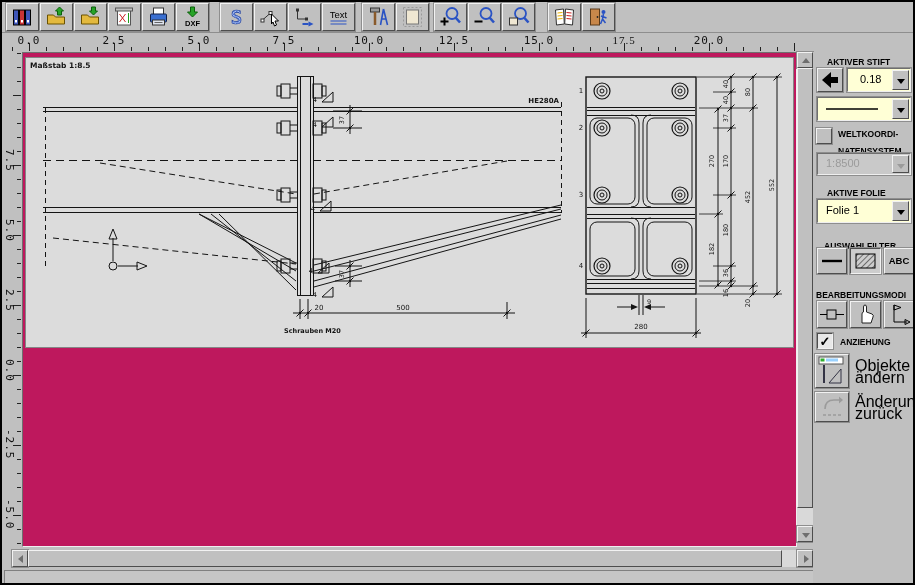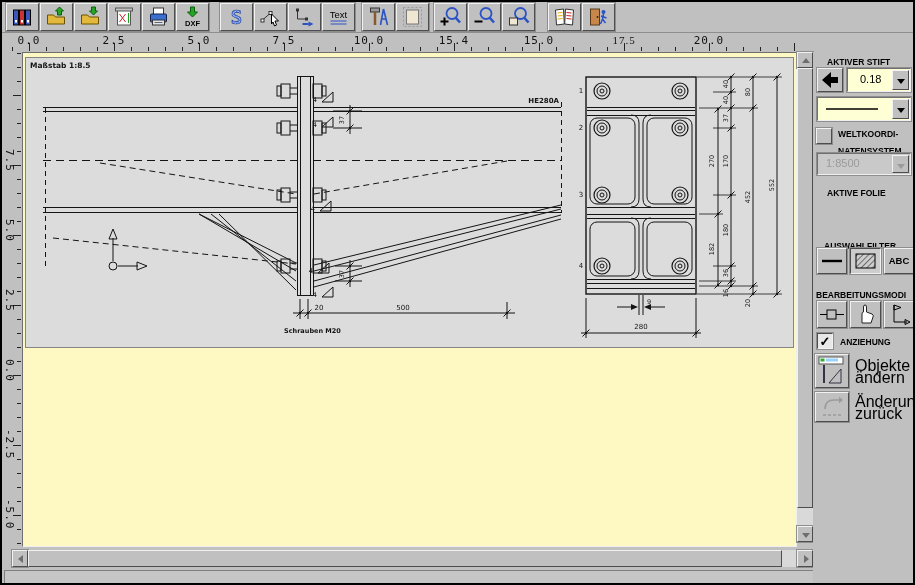--- a/index.html
+++ b/index.html
@@ -15,21 +15,21 @@
   .tbtn svg{display:block;width:100%;height:100%;}
   
   .hruler{position:absolute;left:0;top:31px;width:795px;height:19px;background:#c0c0c0;}
   .hruler .rlab{position:absolute;top:1px;transform:translateX(-50%);
         font-family:"DejaVu Sans Mono",monospace;font-size:11px;letter-spacing:1px;color:#111;}
   .vruler{position:absolute;left:0;top:50px;width:20px;height:495px;background:#c0c0c0;}
   .vruler .rlab{position:absolute;left:1px;writing-mode:vertical-rl;
         font-family:"DejaVu Sans Mono",monospace;font-size:11px;letter-spacing:1px;color:#111;}
   .hruler svg,.vruler svg{position:absolute;left:0;top:0;}
   
-  .canvas{position:absolute;left:20px;top:50px;width:775px;height:495px;background:#fef9c3;
+  .canvas{position:absolute;left:20px;top:50px;width:775px;height:495px;background:#be185d;
           border:1px solid;border-color:#6f6f6f #efefef #efefef #6f6f6f;}
   .sheet{position:absolute;left:2px;top:4px;width:769px;height:291px;background:#dcdcdc;
          border:1px solid #858585;}
   .sheet svg{position:absolute;left:-1px;top:-1px;}
   
   .vscroll{position:absolute;left:795px;top:50px;width:16px;height:490px;background:#d9d9d9;}
   .hscroll{position:absolute;left:10px;top:548px;width:801px;height:17px;background:#d9d9d9;}
   .sbtn{position:absolute;background:#c0c0c0;border:1px solid;
         border-color:#f2f2f2 #4d4d4d #4d4d4d #f2f2f2;box-shadow:0 0 0 1px #8e8e8e;}
   .sthumb{position:absolute;background:#c0c0c0;border:1px solid;
@@ -246,21 +246,21 @@
         <line x1="741.5" y1="14" x2="741.5" y2="18" stroke="#222" shape-rendering="crispEdges"></line>
         <line x1="758.5" y1="14" x2="758.5" y2="18" stroke="#222" shape-rendering="crispEdges"></line>
         <line x1="775.5" y1="14" x2="775.5" y2="18" stroke="#222" shape-rendering="crispEdges"></line>
         <line x1="792.5" y1="10" x2="792.5" y2="18" stroke="#222" shape-rendering="crispEdges"></line>
       </svg>
   <span class="rlab" style="left: 27px;">0.0</span>
       <span class="rlab" style="left: 112px;">2.5</span>
       <span class="rlab" style="left: 197px;">5.0</span>
       <span class="rlab" style="left: 282px;">7.5</span>
       <span class="rlab" style="left: 367px;">10.0</span>
-      <span class="rlab" style="left: 452px;">15.4</span>
+      <span class="rlab" style="left: 452px;">12.5</span>
       <span class="rlab" style="left: 537px;">15.0</span>
       <span class="rlab" style="left: 622px; font-family: Liberation Serif, serif;">17.5</span>
       <span class="rlab" style="left: 707px;">20.0</span>
     </div>
   <div class="vruler">
     <svg id="vruler-ticks" width="20" height="495">
         <line x1="15" y1="1.5" x2="19" y2="1.5" stroke="#222" shape-rendering="crispEdges"></line>
         <line x1="15" y1="15.5" x2="19" y2="15.5" stroke="#222" shape-rendering="crispEdges"></line>
         <line x1="15" y1="29.5" x2="19" y2="29.5" stroke="#222" shape-rendering="crispEdges"></line>
         <line x1="11" y1="43.5" x2="19" y2="43.5" stroke="#222" shape-rendering="crispEdges"></line>
@@ -579,20 +579,26 @@
     <div class="chk" style="left:3px;top:76px"></div>
     <div class="plabel" style="left:25px;top:77px">WELTKOORDI-</div>
     <div class="plabel" style="left:25px;top:94px">NATENSYSTEM</div>
     <div class="combo disabled" style="left:4px;top:101px;width:94px;height:22px">
       <span class="val" style="top:3px">1:8500</span>
       <div class="drop">
           <div class="tri"></div>
         </div>
     </div>
     <div class="plabel" style="left:14px;top:136px">AKTIVE FOLIE</div>
+    <div class="combo" style="left:4px;top:147px;width:94px">
+      <span class="val">Folie 1</span>
+      <div class="drop">
+          <div class="tri"></div>
+        </div>
+    </div>
     <div class="plabel" style="left:11px;top:189px">AUSWAHLFILTER</div>
     <div class="pbtn" style="left:4px;top:196px;width:30px;height:26px">
       <svg viewBox="0 0 28 24" style="width:28px;height:24px">
         <line x1="4" y1="12" x2="24" y2="12" stroke="#000" stroke-width="2.4"></line>
       </svg>
     </div>
     <div class="pbtn sunk" style="left:37px;top:196px;width:31px;height:26px">
       <svg viewBox="0 0 29 24" style="width:29px;height:24px">
         <defs>
             <pattern id="hatch" width="4" height="4" patternUnits="userSpaceOnUse" patternTransform="rotate(45)">

